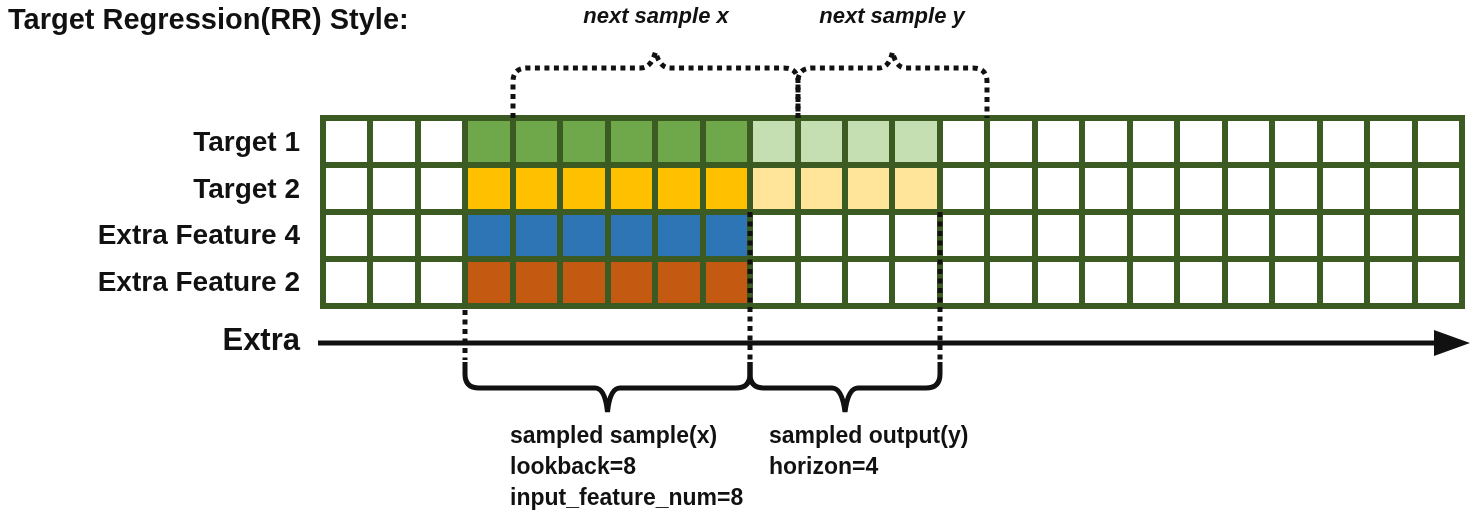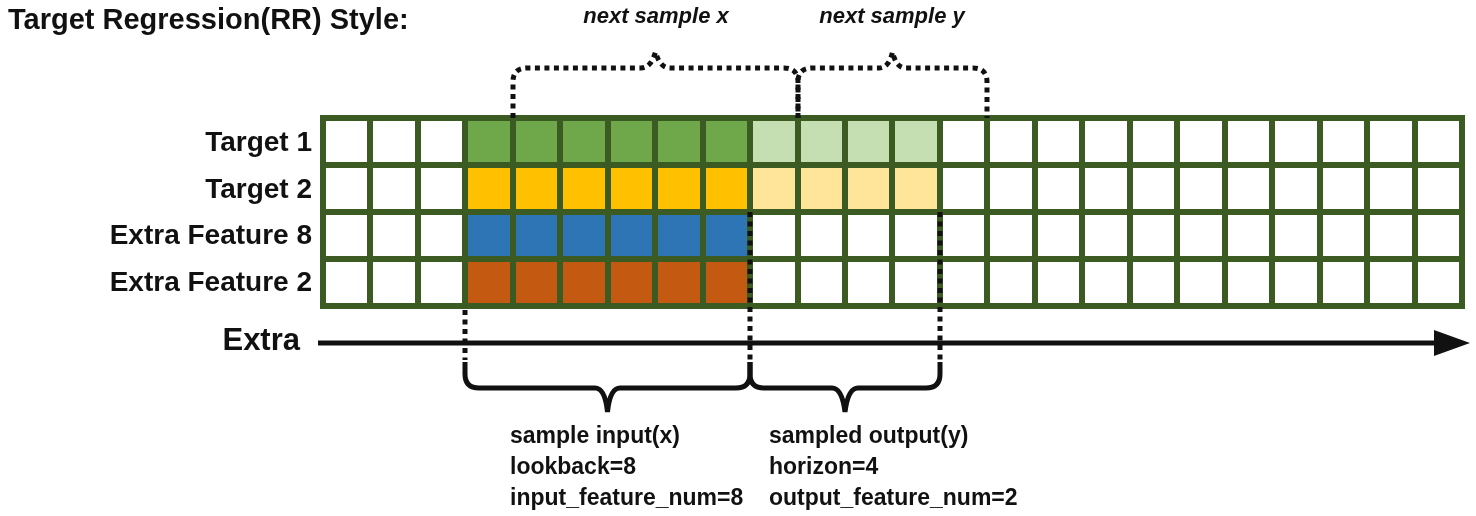--- a/index.html
+++ b/index.html
@@ -33,21 +33,21 @@
   .brace-label.next-x { left: 546px; }
   .brace-label.next-y { left: 782px; }
   .row-labels {
     position: absolute;
     left: 0px;
     top: 115px;
     width: 312px;
     height: 194px;
     display: flex;
     flex-direction: column;
-    padding: 4px 0;
+    padding: 4px 12px;
   }
   .row-label {
     flex: 1;
     display: flex;
     align-items: center;
     justify-content: flex-end;
     font-size: 28px;
     font-weight: 700;
   }
   .grid {
@@ -106,21 +106,21 @@
 <div class="stage">
 
   <div class="title">Target Regression(RR) Style:</div>
 
   <div class="brace-label next-y">next sample y</div>
   <div class="brace-label next-x">next sample x</div>
 
   <div class="row-labels">
       <div class="row-label">Target 1</div>
       <div class="row-label">Target 2</div>
-      <div class="row-label">Extra Feature 8</div>
+      <div class="row-label">Extra Feature 4</div>
       <div class="row-label">Extra Feature 2</div>
     </div>
 
   <div class="grid" style="background: rgb(60, 91, 35);">
       <div class="cell" style="background: rgb(255, 255, 255);"></div>
       <div class="cell" style="background: rgb(255, 255, 255);"></div>
       <div class="cell" style="background: rgb(255, 255, 255);"></div>
       <div class="cell" style="background: rgb(111, 168, 75);"></div>
       <div class="cell" style="background: rgb(111, 168, 75);"></div>
       <div class="cell" style="background: rgb(111, 168, 75);"></div>
@@ -230,24 +230,23 @@
     <polygon points="1434,330 1470,343 1434,356" fill="#111111"></polygon>
 
     <path class="ink-solid" d="M 465 362 L 465 374 Q 465 388 479 388 L 595 388 Q 605 388 607.5 412 Q 610 388 620 388 L 736 388 Q 750 388 750 374 L 750 362"></path>
 
     <path class="ink-solid" d="M 750 362 L 750 374 Q 750 388 764 388 L 832 388 Q 842 388 845 412 Q 848 388 858 388 L 926 388 Q 940 388 940 374 L 940 362"></path>
   </svg>
 
   <div class="time-label">Extra</div>
 
   <div class="annot input">
-    <div>sample input(x)</div>
+    <div>sampled sample(x)</div>
     <div>lookback=8</div>
     <div>input_feature_num=8</div>
   </div>
 
   <div class="annot output">
     <div>sampled output(y)</div>
     <div>horizon=4</div>
-    <div>output_feature_num=2</div>
   </div>
 
 </div>
 
 </body></html>

